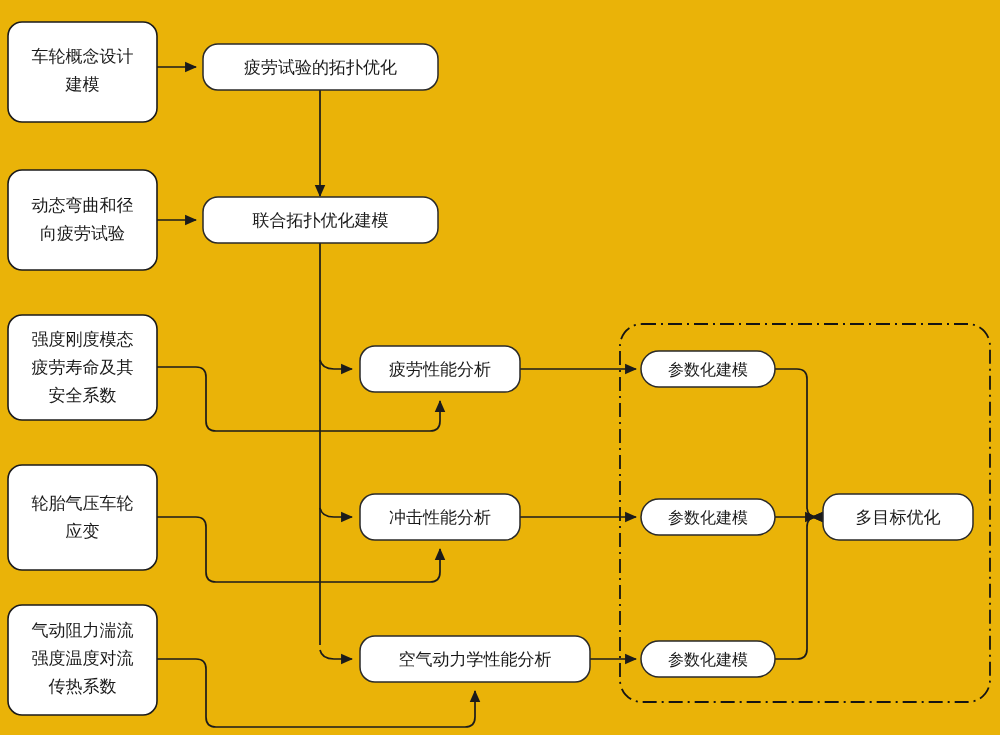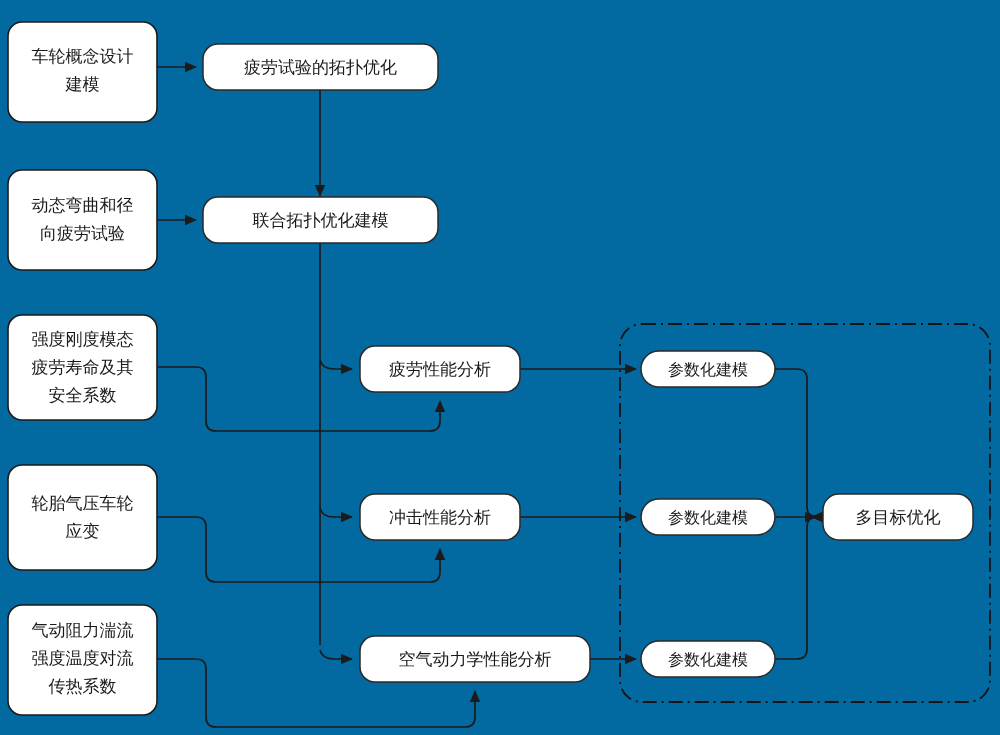--- a/index.html
+++ b/index.html
@@ -10,21 +10,21 @@
   body {
     width: 1000px;
     height: 735px;
     font-family: "DejaVu Sans", "Liberation Sans", sans-serif;
     overflow: hidden;
   }
   #canvas {
     position: relative;
     width: 1000px;
     height: 735px;
-    background: #0369a1;
+    background: #eab308;
   }
   svg#diagram {
     position: absolute;
     top: 0;
     left: 0;
     width: 1000px;
     height: 735px;
   }
   .node-rect {
     fill: #ffffff;

